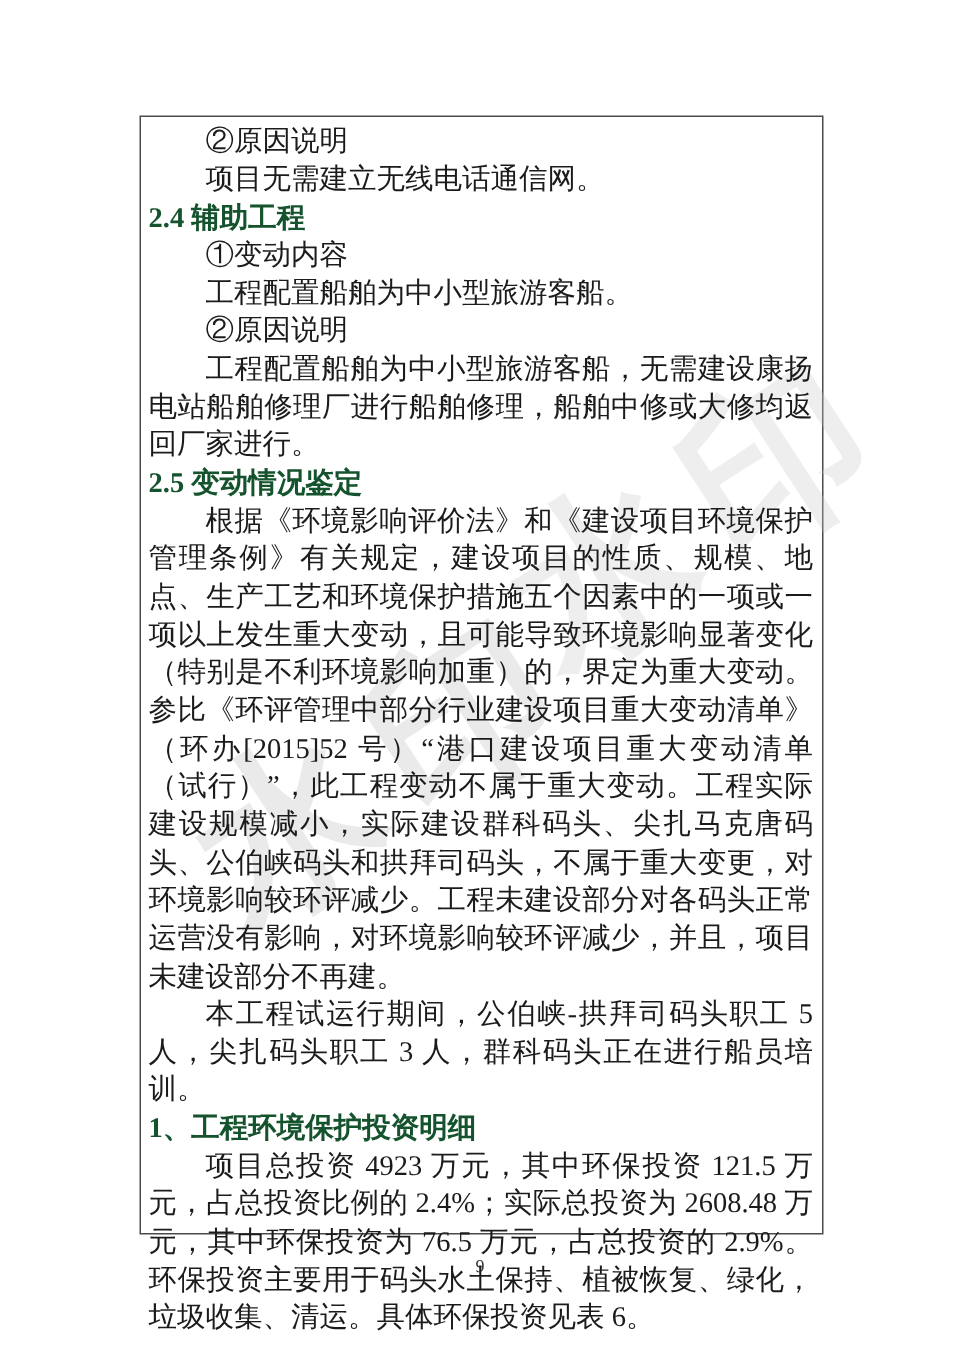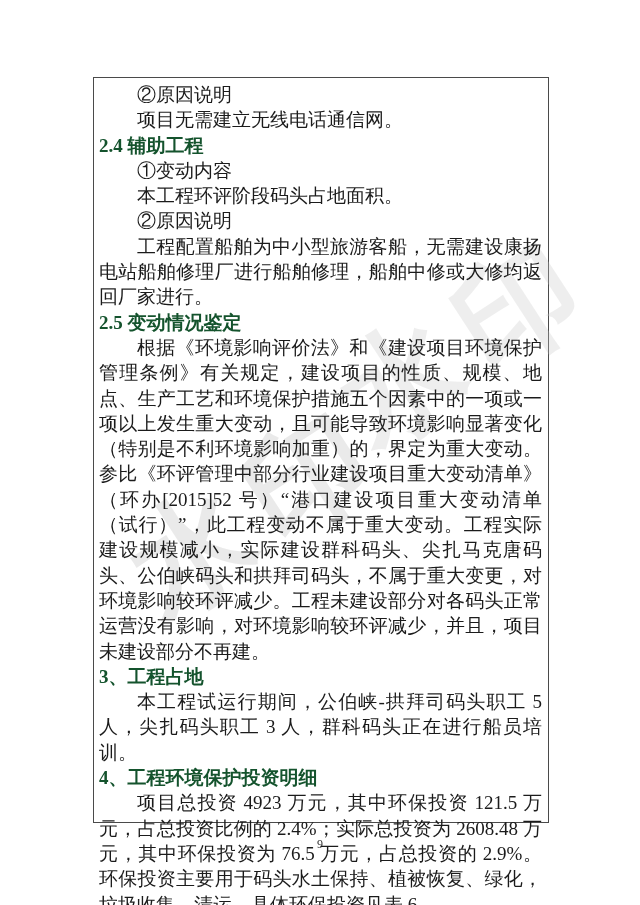--- a/index.html
+++ b/index.html
@@ -84,27 +84,26 @@
   <span class="watermark wm-a">水印</span>
   <span class="watermark wm-b">水印</span>
 
   <div class="doc-table">
     <div class="doc-body">
 
     <p class="para">②原因说明</p>
         <p class="para">项目无需建立无线电话通信网。</p>
         <p class="heading">2.4 辅助工程</p>
         <p class="para">①变动内容</p>
-        <p class="para">本工程环评阶段码头占地面积。</p>
+        <p class="para">工程配置船舶为中小型旅游客船。</p>
         <p class="para">②原因说明</p>
         <p class="para">工程配置船舶为中小型旅游客船，无需建设康扬电站船舶修理厂进行船舶修理，船舶中修或大修均返回厂家进行。</p>
         <p class="heading">2.5 变动情况鉴定</p>
         <p class="para">根据《环境影响评价法》和《建设项目环境保护管理条例》有关规定，建设项目的性质、规模、地点、生产工艺和环境保护措施五个因素中的一项或一项以上发生重大变动，且可能导致环境影响显著变化（特别是不利环境影响加重）的，界定为重大变动。参比《环评管理中部分行业建设项目重大变动清单》（环办[2015]52 号）“港口建设项目重大变动清单（试行）”，此工程变动不属于重大变动。工程实际建设规模减小，实际建设群科码头、尖扎马克唐码头、公伯峡码头和拱拜司码头，不属于重大变更，对环境影响较环评减少。工程未建设部分对各码头正常运营没有影响，对环境影响较环评减少，并且，项目未建设部分不再建。</p>
-        <p class="heading">3、工程占地</p>
         <p class="para">本工程试运行期间，公伯峡-拱拜司码头职工 5 人，尖扎码头职工 3 人，群科码头正在进行船员培训。</p>
-        <p class="heading">4、工程环境保护投资明细</p>
+        <p class="heading">1、工程环境保护投资明细</p>
         <p class="para">项目总投资 4923 万元，其中环保投资 121.5 万元，占总投资比例的 2.4%；实际总投资为 2608.48 万元，其中环保投资为 76.5 万元，占总投资的 2.9%。环保投资主要用于码头水土保持、植被恢复、绿化，垃圾收集、清运。具体环保投资见表 6。</p>
       </div>
   </div>
 
   <div class="page-number">9</div>
 
 </div>
 
 </body></html>

